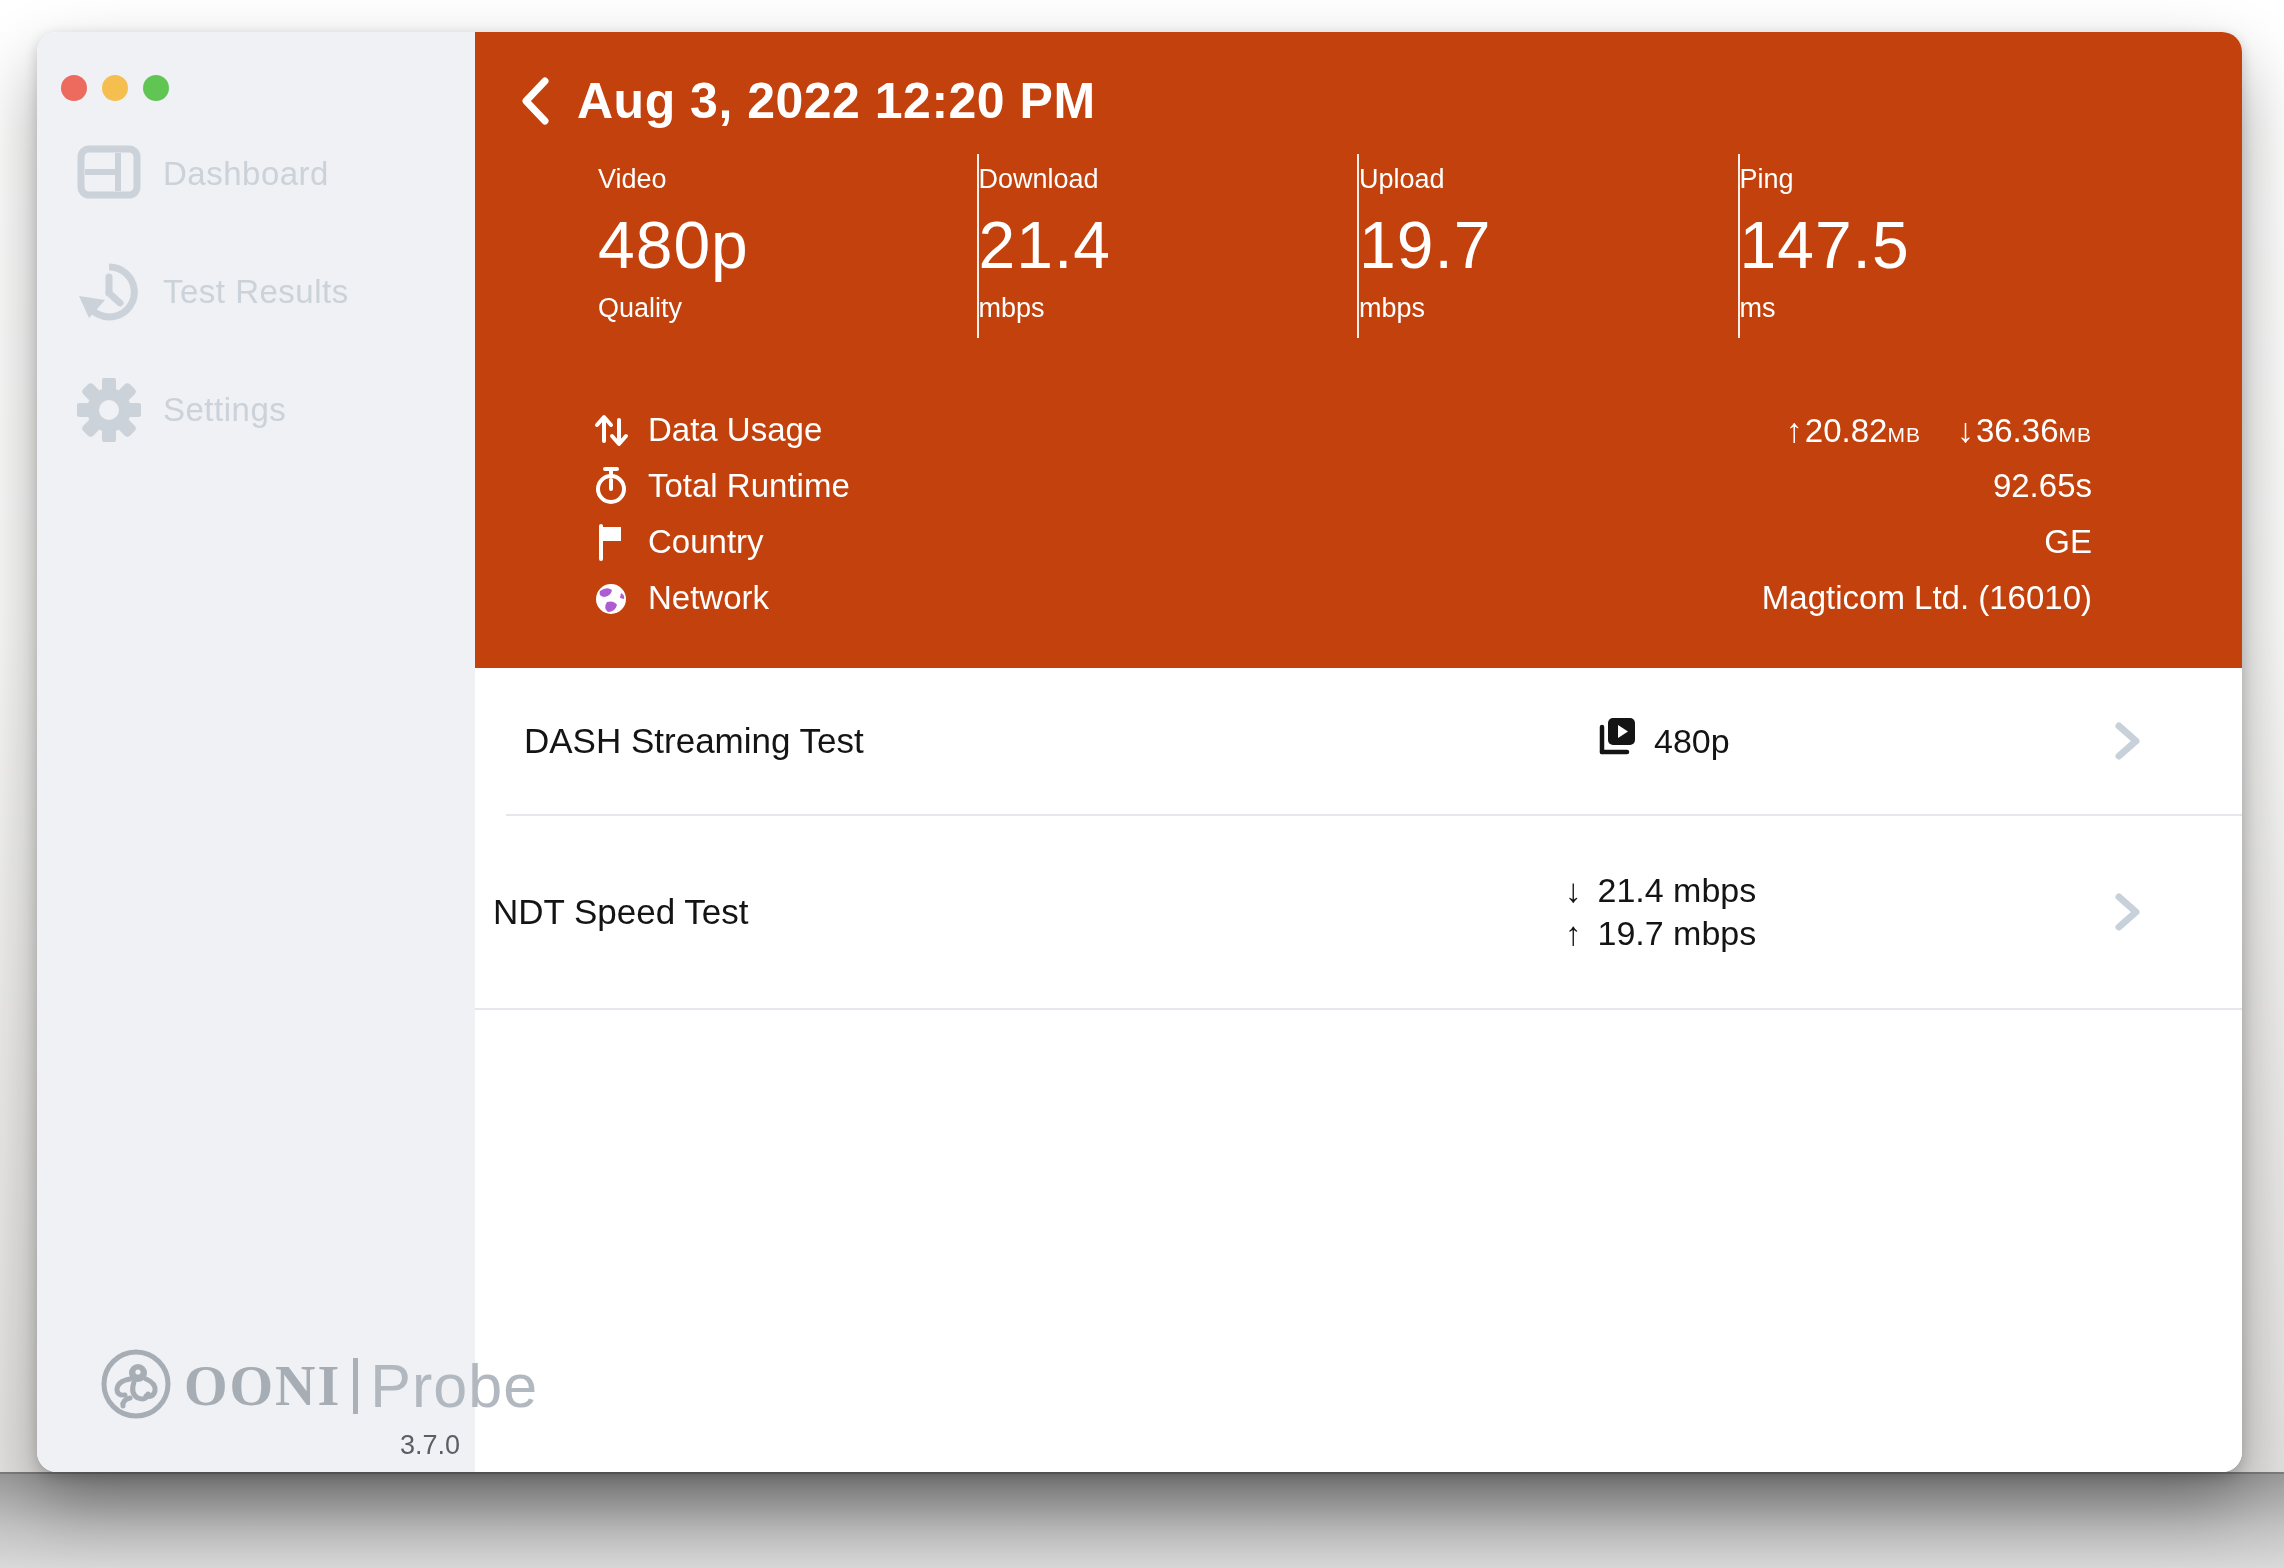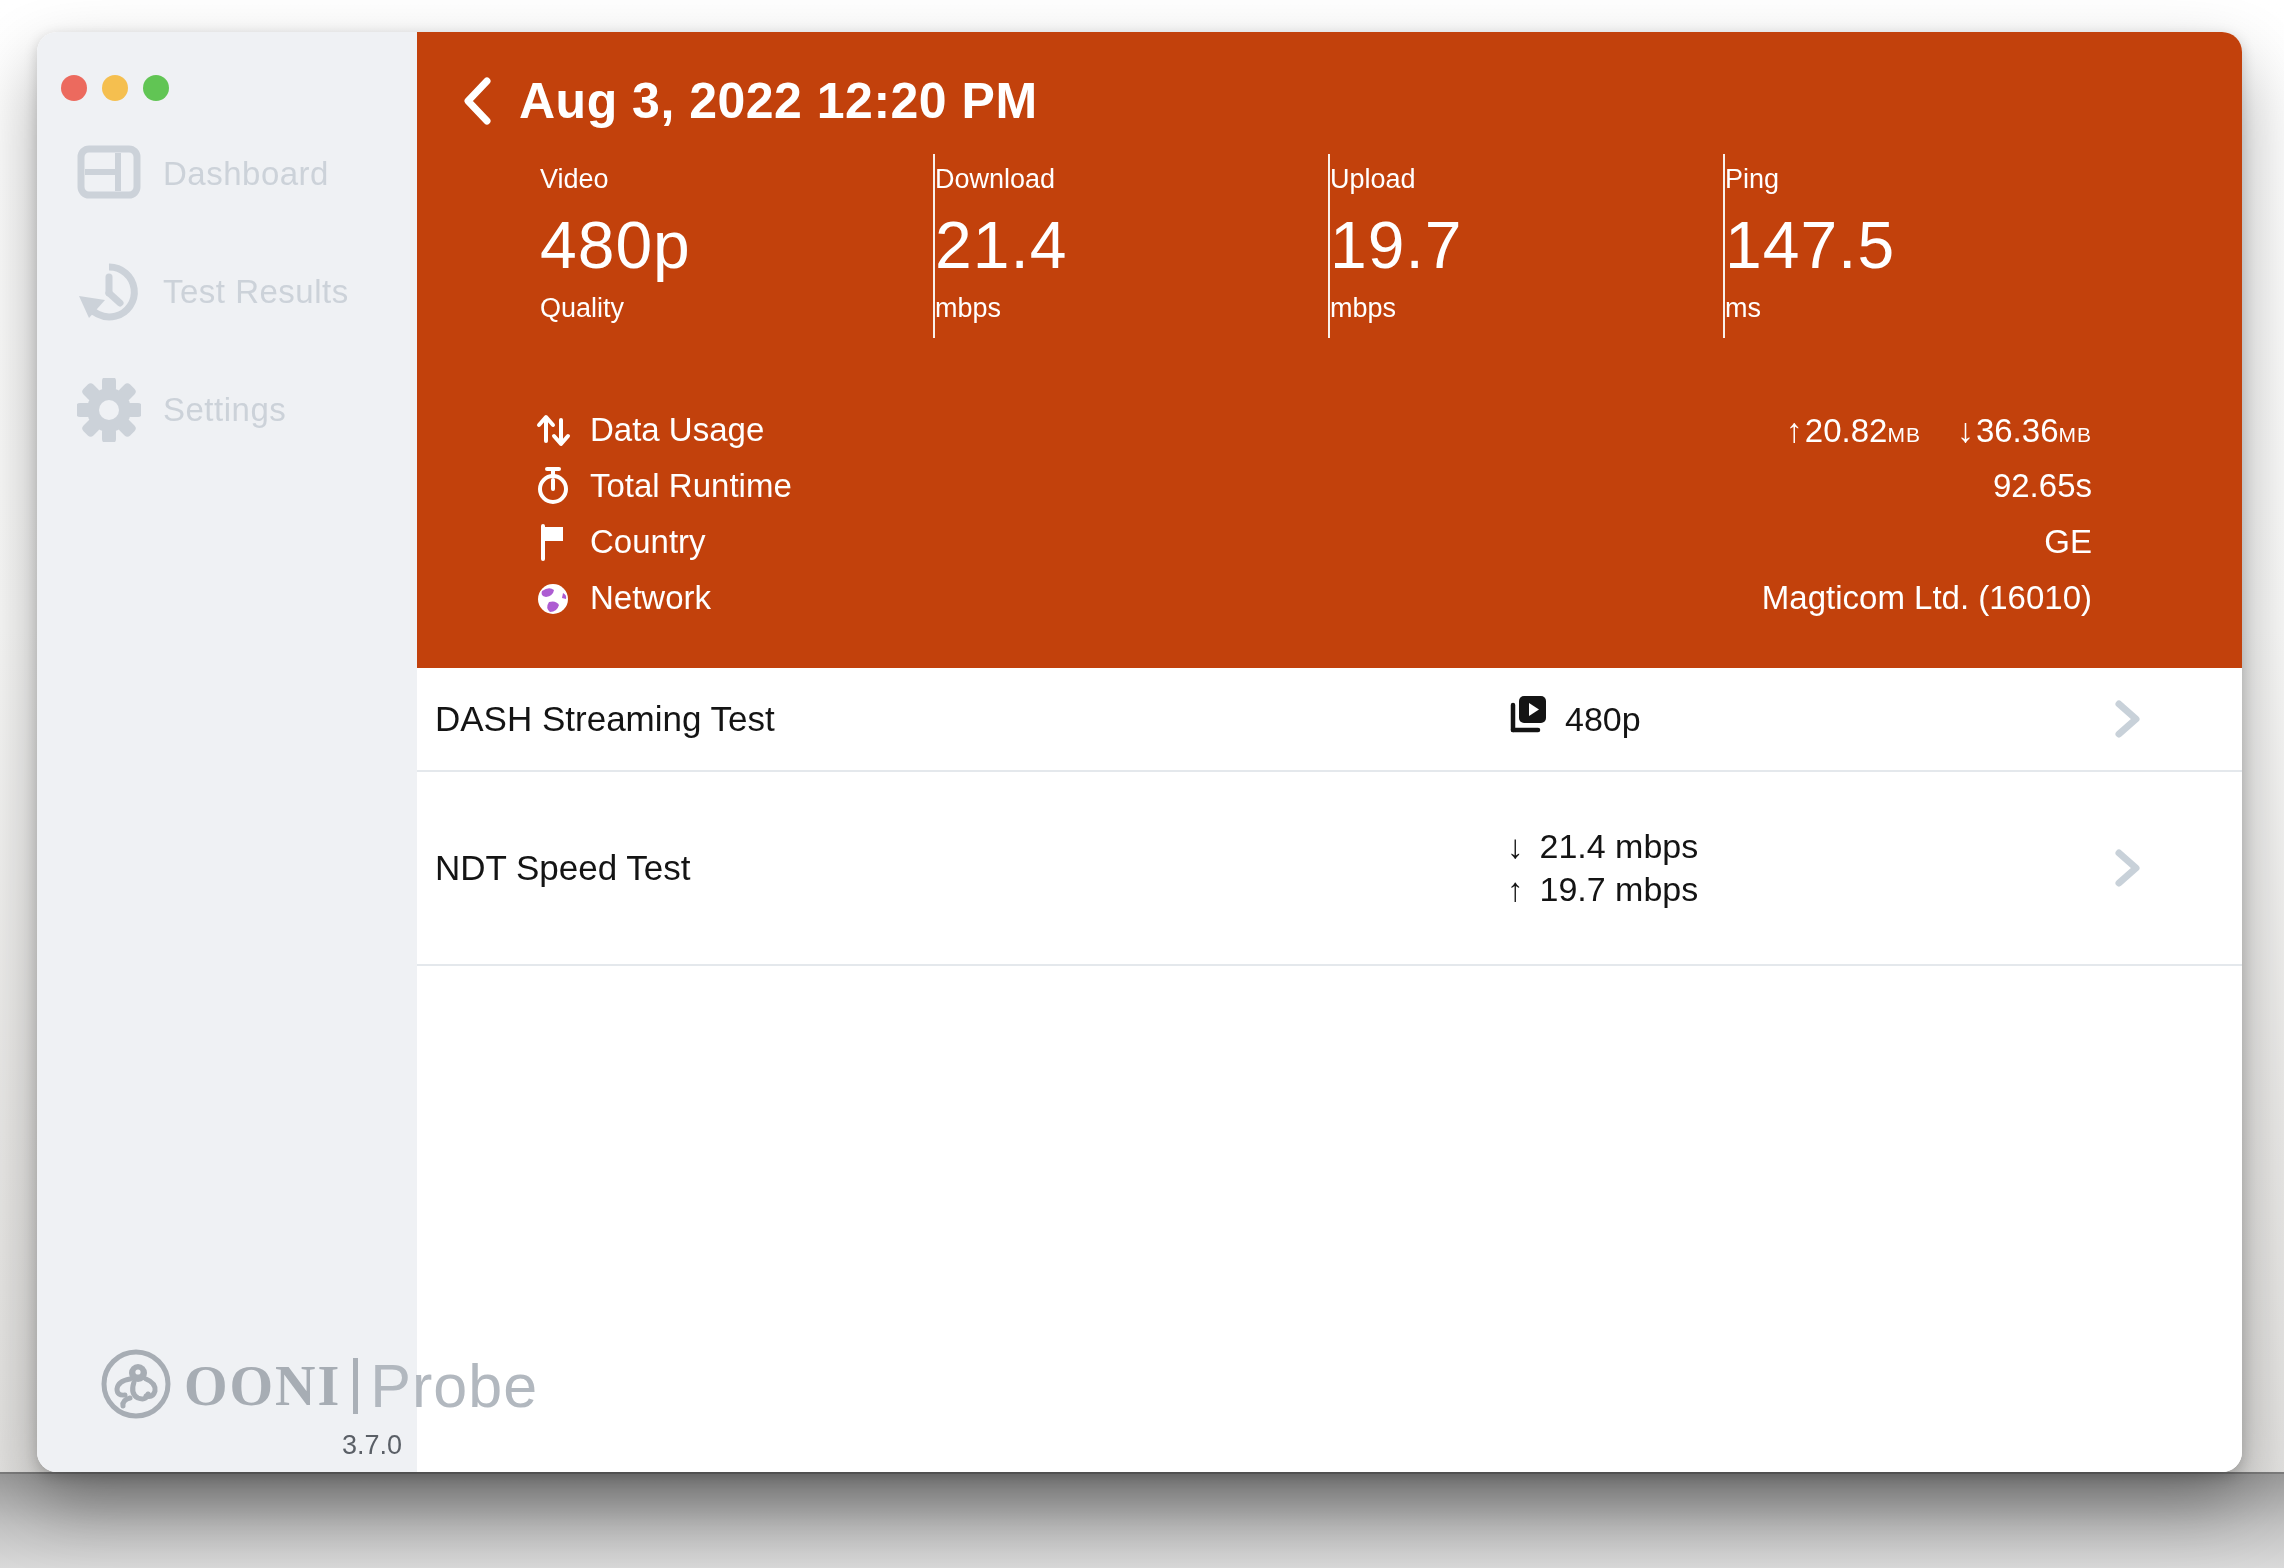--- a/index.html
+++ b/index.html
@@ -14,21 +14,21 @@
     position:absolute; left:0; top:1472px; width:100%; height:96px;
     background:linear-gradient(180deg,#9d9d9d 0%,#c4c4c4 55%,#d9d9d9 100%);
     border-top:2px solid #7e7e7e;
   }
   .window {
     position:absolute; left:37px; top:32px; width:2205px; height:1440px;
     border-radius:20px; overflow:hidden; display:flex; background:#ffffff;
     box-shadow:0 34px 70px rgba(0,0,0,.33), 0 4px 14px rgba(0,0,0,.18);
   }
   
-  .sidebar { position:relative; width:380px; flex:none; background:#eff1f4; }
+  .sidebar { position:relative; width:438px; flex:none; background:#eff1f4; }
   .lights { position:absolute; top:43px; left:24px; display:flex; gap:15px; }
   .light { width:26px; height:26px; border-radius:50%; }
   .light.red    { background:#ec6a5e; }
   .light.yellow { background:#f5bf4f; }
   .light.green  { background:#61c554; }
   .nav { position:absolute; top:110px; left:40px; right:16px; }
   .nav-item { display:flex; align-items:center; gap:22px; height:64px; margin-bottom:54px; cursor:default; }
   .nav-item .nav-icon { width:64px; height:64px; flex:none; display:flex; align-items:center; justify-content:center; }
   .nav-item .nav-label { font-size:33px; color:#ccd2d9; letter-spacing:.5px; }
   .brand { position:absolute; left:63px; top:1316px; display:flex; align-items:center; }
@@ -51,21 +51,21 @@
   .info { margin:64px 150px 0 117px; }
   .info-row { display:flex; align-items:center; height:56px; }
   .info-left { display:flex; align-items:center; gap:18px; font-size:33px; }
   .info-ico { width:38px; height:40px; flex:none; display:flex; align-items:center; justify-content:center; }
   .info-value { margin-left:auto; font-size:33px; display:flex; align-items:baseline; }
   .du-arrow { font-weight:bold; font-size:34px; margin-right:2px; }
   .du-gap { width:36px; }
   .unit-sm { font-size:21px; letter-spacing:1px; }
   
   .test-row { display:flex; align-items:center; border-bottom:2px solid #e4e8ec; padding:0 100px 0 18px; cursor:pointer; }
-  .row-dash { height:104px; }
+  .row-dash { height:148px;margin-left:31px; }
   .row-ndt  { height:194px; }
   .test-name { width:1072px; font-size:35px; color:#141414; }
   .test-value { flex:1; font-size:34px; color:#141414; }
   .dash-value { display:flex; align-items:center; gap:16px; }
   .ndt-line { display:flex; align-items:center; gap:16px; line-height:43px; }
   .ndt-arrow { font-size:33px; }
   .chev { width:44px; flex:none; display:flex; justify-content:flex-end; }
 </style>
 </head>
 <body>

